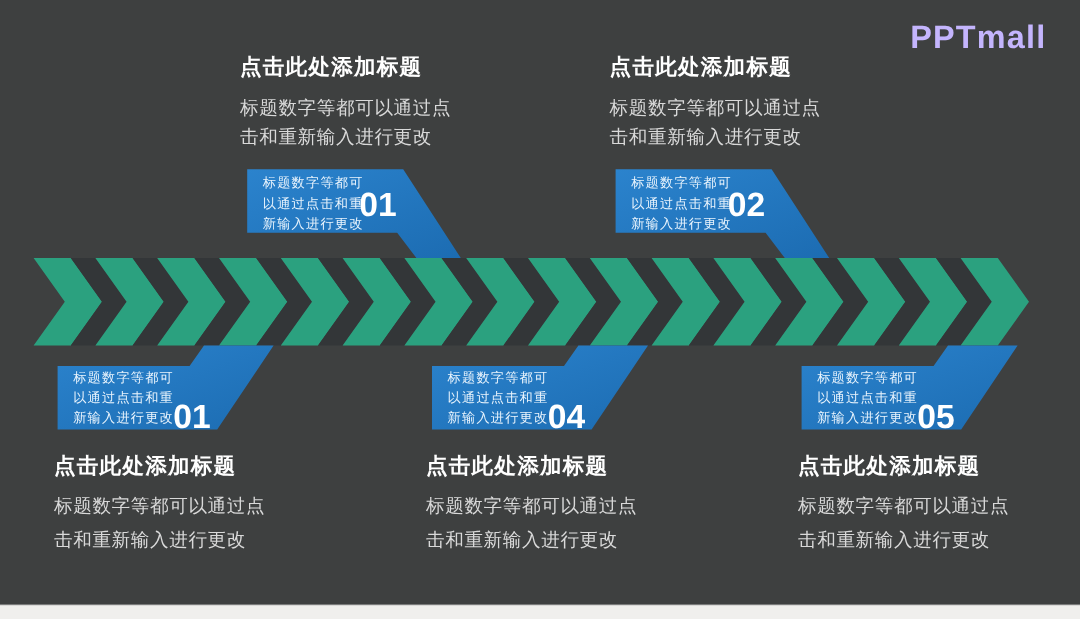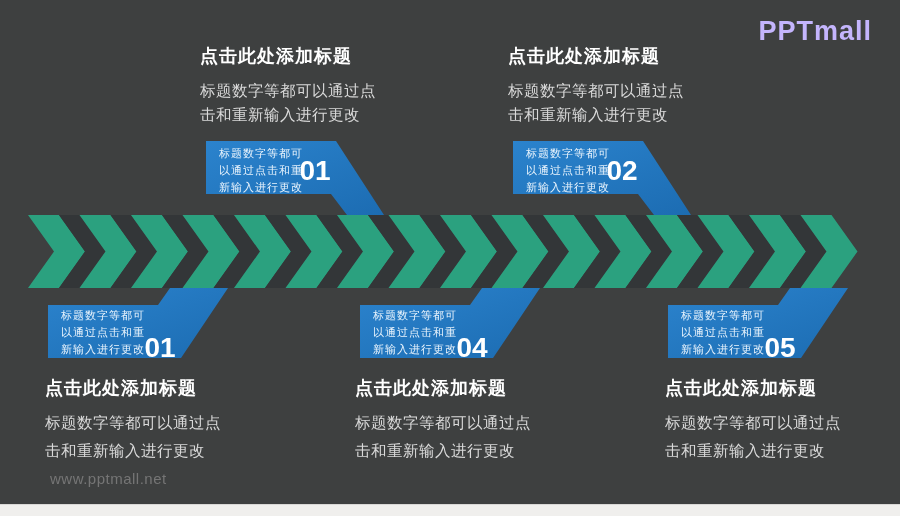--- a/index.html
+++ b/index.html
@@ -90,21 +90,20 @@
     <g id="callout-group">
         <polygon points="48,305 158,305 170,288 228,288 181,358 48,358" fill="url(#blueGrad)"></polygon>
         <polygon points="206,141 336,141 384,215 347,215 331,194 206,194" fill="url(#blueGrad)"></polygon>
         <polygon points="360,305 470,305 482,288 540,288 493,358 360,358" fill="url(#blueGrad)"></polygon>
         <polygon points="513,141 643,141 691,215 654,215 638,194 513,194" fill="url(#blueGrad)"></polygon>
         <polygon points="668,305 778,305 790,288 848,288 801,358 668,358" fill="url(#blueGrad)"></polygon>
       </g>
   </svg>
 
   <div class="logo" style="color: #c4b5fd;">PPTmall</div>
-  <div class="url">www.pptmall.net</div>
   <div class="footer-bar" style="background: rgb(240, 239, 237);"></div>
 
   <div class="callout co-bottom" style="left:48px">
     <div class="co-lines">
       <div>标题数字等都可</div>
       <div>以通过点击和重</div>
       <div>新输入进行更改</div>
     </div>
     <div class="co-num">01</div>
   </div>

